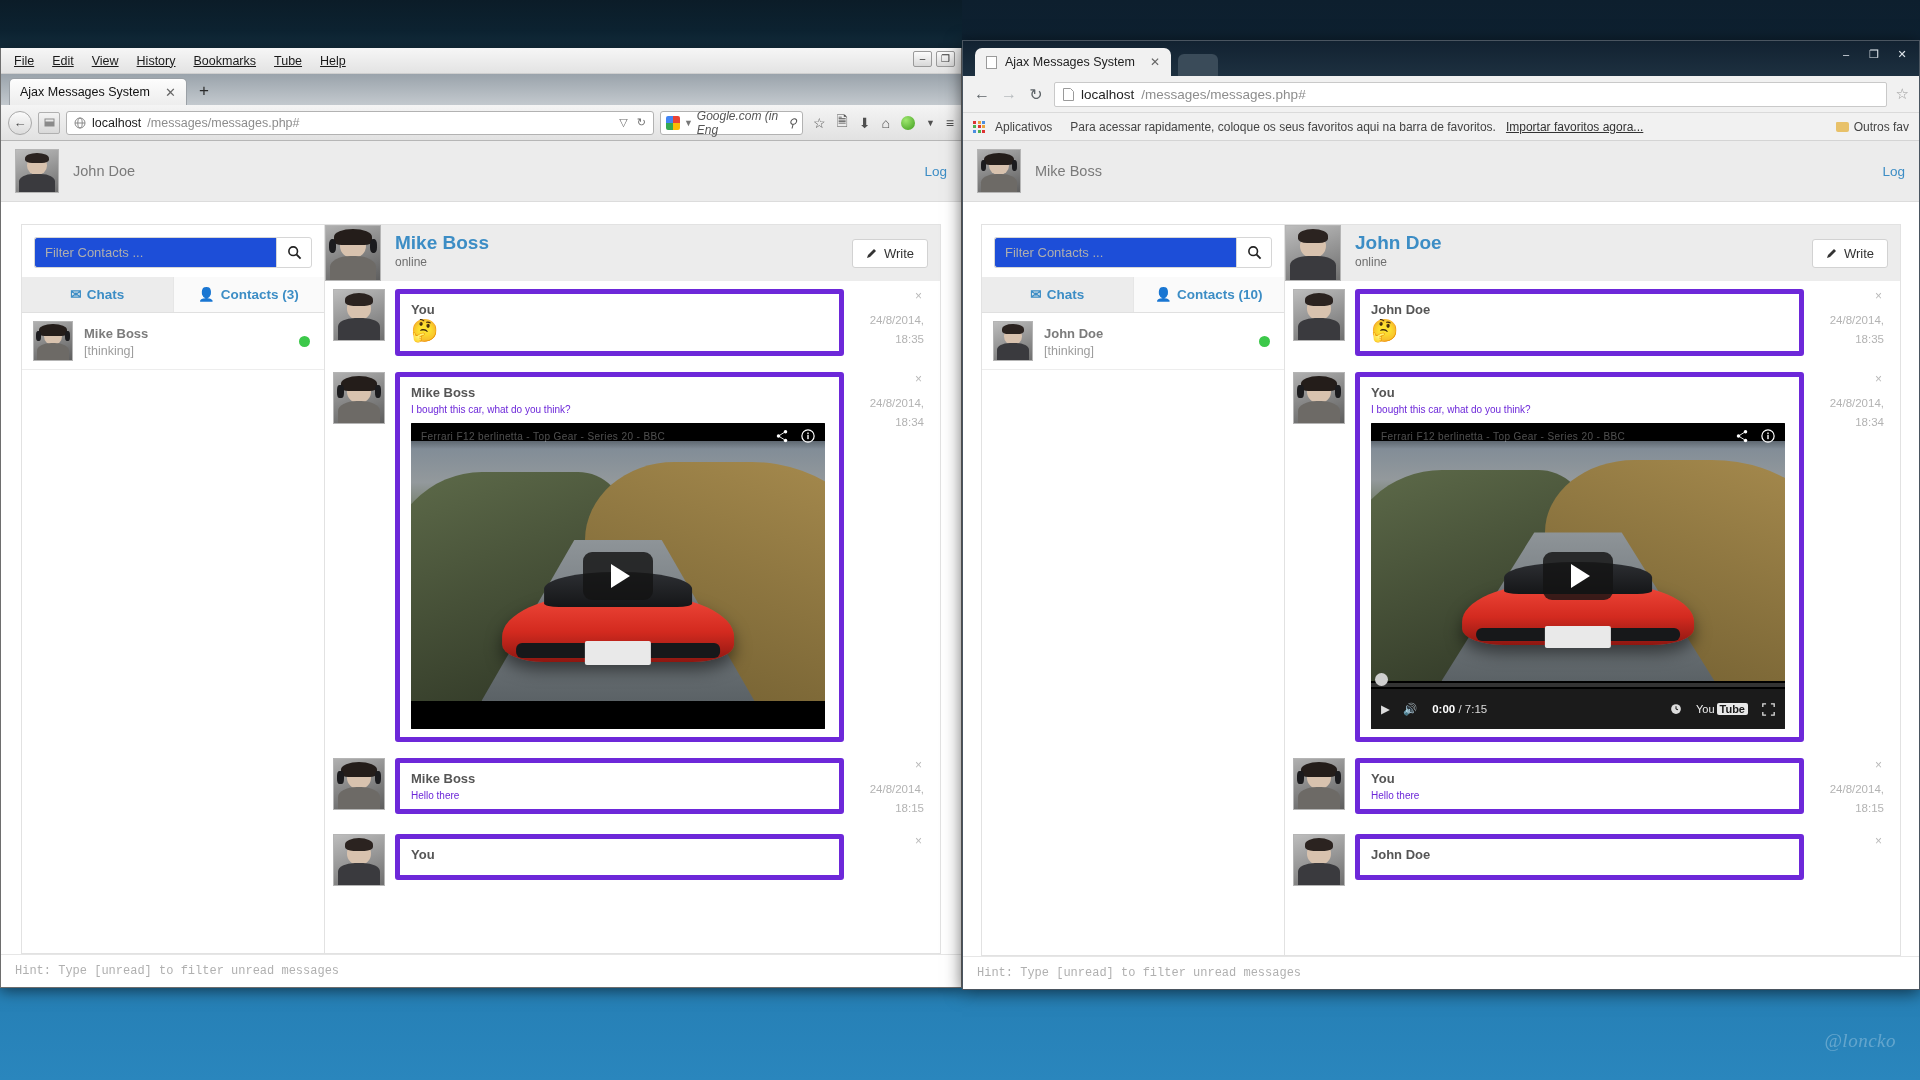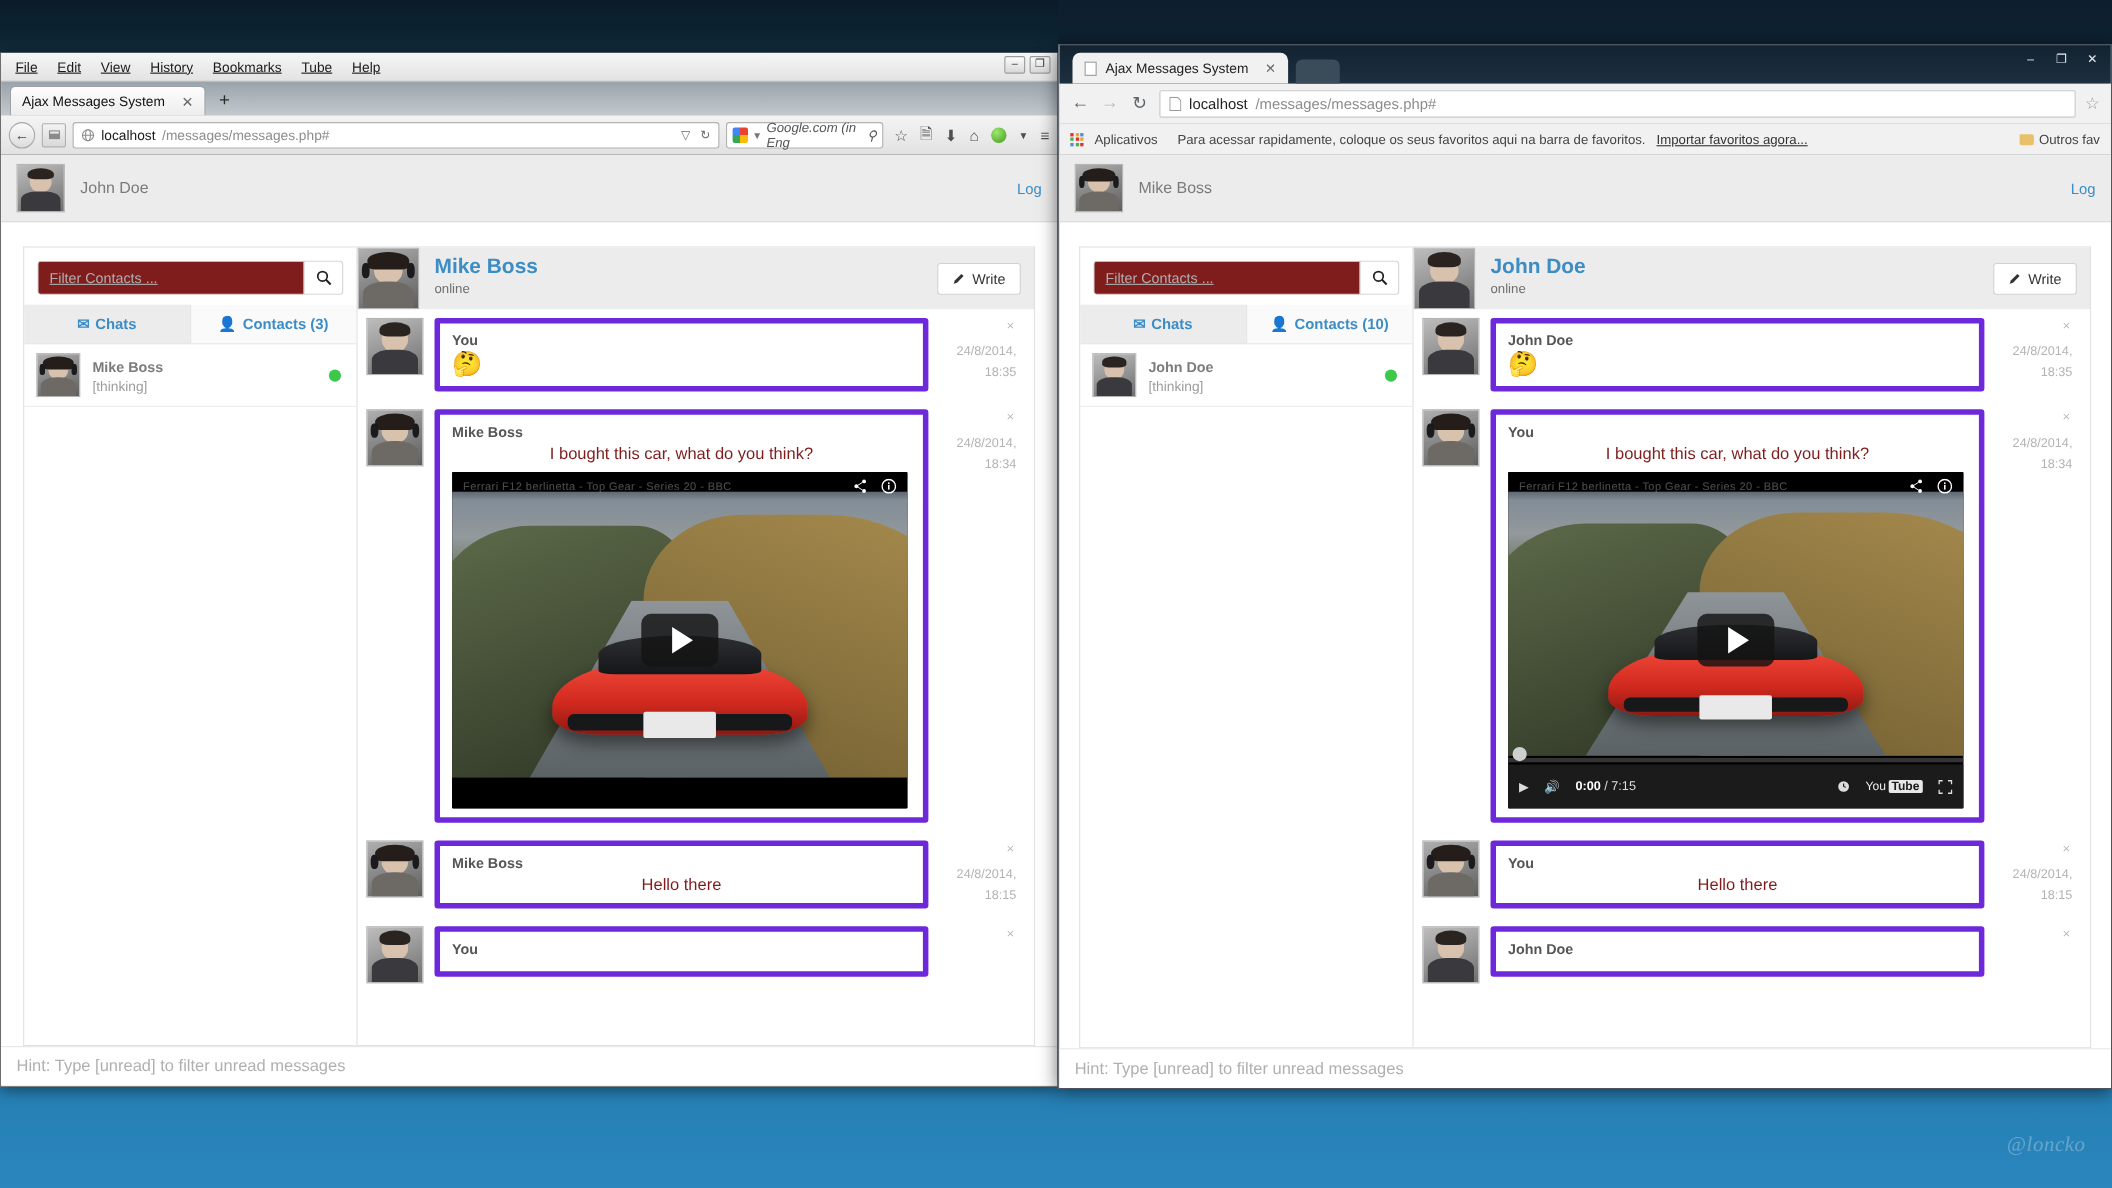--- a/index.html
+++ b/index.html
@@ -129,22 +129,21 @@
   .app-frame { display: flex; width: 100%; max-width: 920px; }
 
   .contacts-col {
     width: 303px; flex: none; background: #fff;
     border: 1px solid #e2e2e2; border-right: none; display: flex; flex-direction: column;
   }
   .filter-wrap { padding: 12px 12px 9px 12px; display: flex; }
   .filter-input {
     flex: 1; height: 31px; border: 1px solid #d6d6d6; border-right: none; border-radius: 3px 0 0 3px;
     padding: 0 10px; font-size: 13px; color: #aeaeae; display: flex; align-items: center;
-    background: #7f1d1d;
-    text-decoration: underline;
+    background: #1d4ed8;
   }
   .filter-btn {
     width: 36px; height: 31px; border: 1px solid #d6d6d6; border-radius: 0 3px 3px 0;
     background: #fff; display: flex; align-items: center; justify-content: center; color: #333;
   }
   .tabs { display: flex; border-bottom: 1px solid #e0e0e0; }
   .tab {
     flex: 1; text-align: center; padding: 9px 0 10px; font-size: 13.5px; font-weight: bold;
     color: #3c8dc5; background: #f3f3f3; border-right: 1px solid #e6e6e6;
     display: flex; align-items: center; justify-content: center; gap: 5px;
@@ -170,21 +169,21 @@
   .conv-actions { display: flex; align-items: center; padding-right: 12px; }
   .write-btn {
     border: 1px solid #d2d2d2; background: #fff; border-radius: 3px;
     padding: 6px 13px; font-size: 13px; color: #333; display: flex; align-items: center; gap: 6px;
   }
   .msg-list { flex: 1; overflow: hidden; }
   .msg-row { display: flex; gap: 10px; padding: 8px 10px 8px 8px; align-items: flex-start; }
   .msg-row .avatar { width: 52px; height: 52px; }
   .bubble { flex: 1; border: 5px solid #6d28d9; border-radius: 3px; padding: 8px 11px; min-height: 46px; }
   .bubble .sender { font-size: 13px; font-weight: bold; color: #555; }
-  .bubble .text { font-size: 15px; color: #7f1d1d; padding-top: 4px; text-align: center; }
+  .bubble .text { font-size: 10px; color: #6d28d9; padding-top: 4px; }
   .emoji { font-size: 22px; line-height: 1.1; padding-top: 2px; }
   .msg-side { width: 76px; flex: none; text-align: right; padding-right: 6px; position: relative; }
   .msg-close { color: #b9b9b9; font-size: 12px; display: block; text-align: right; padding-right: 2px; }
   .msg-time { color: #b3b3b3; font-size: 11.5px; line-height: 1.65; padding-top: 8px; }
 
   
   .video {
     margin-top: 8px; width: 100%; max-width: 414px; background: #000; position: relative;
     height: 306px; overflow: hidden; border-radius: 1px;
   }
@@ -233,21 +232,21 @@
     display: flex; align-items: center; gap: 14px; padding: 0 10px; color: #ddd; font-size: 11.5px;
   }
   .yt-progress { position: absolute; left: 0; right: 0; top: -6px; height: 4px; background: #333; }
   .yt-knob { position: absolute; left: 4px; top: -10px; width: 13px; height: 13px; border-radius: 50%; background: #cfcfcf; }
   .yt-time b { color: #fff; }
   .yt-right { margin-left: auto; display: flex; align-items: center; gap: 14px; }
   .yt-logo { display: flex; align-items: center; gap: 2px; font-size: 11px; color: #efefef; }
   .yt-logo span.tube { background: #e8e8e8; color: #1b1b1b; border-radius: 2px; padding: 0 3px; font-weight: bold; }
 
   .hint-bar {
-    border-top: 1px solid #e6e6e6; padding: 9px 14px; font-size: 15px; color: #b0b0b0; background: #fff;
+    border-top: 1px solid #e6e6e6; padding: 9px 14px; font-size: 12px; color: #b0b0b0; background: #fff; font-family: Liberation Mono, monospace;
   }
 
   
   .cr-window {
     position: absolute; left: 962px; top: 40px; width: 958px; height: 950px;
     background: #f1f1f1; border: 1px solid #4a5560; overflow: hidden;
     display: flex; flex-direction: column; box-shadow: 0 3px 16px rgba(0,0,0,.6);
   }
   .cr-tabstrip {
     height: 35px; background: linear-gradient(180deg,#122231,#1d3040);

